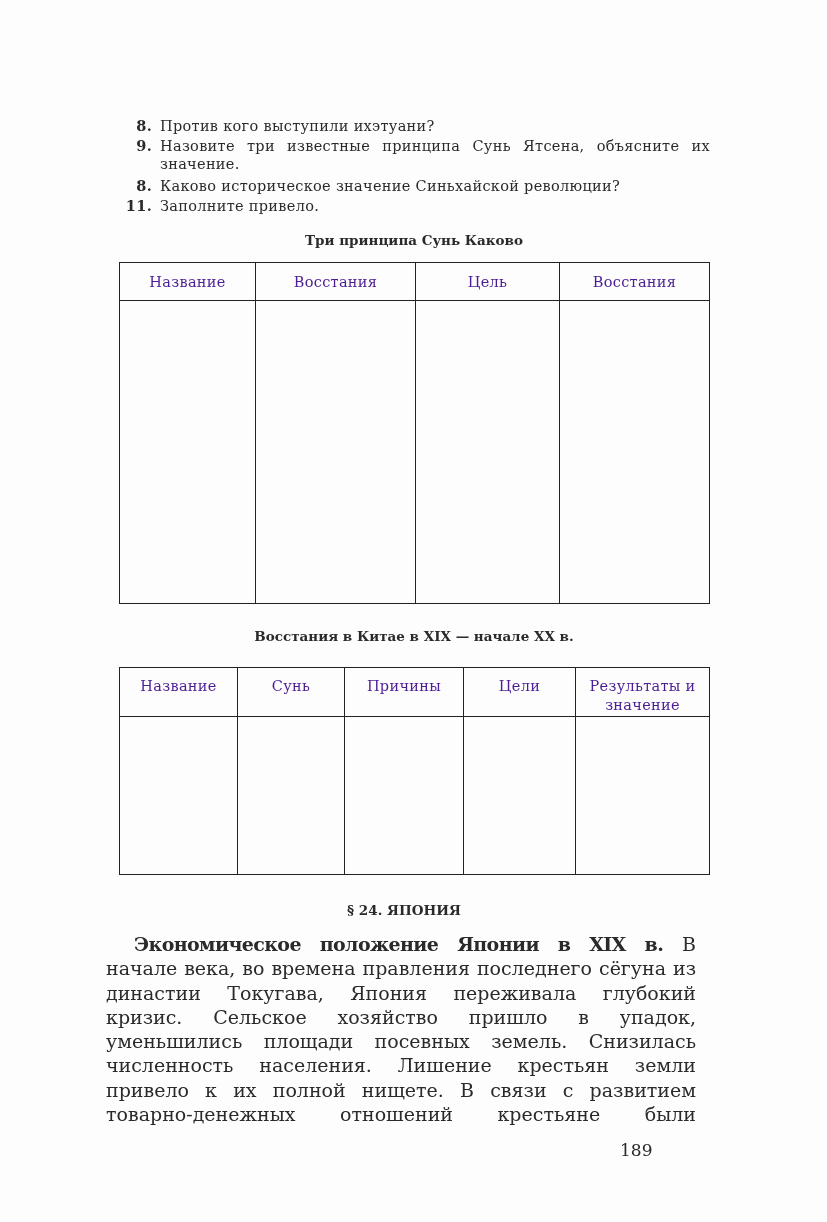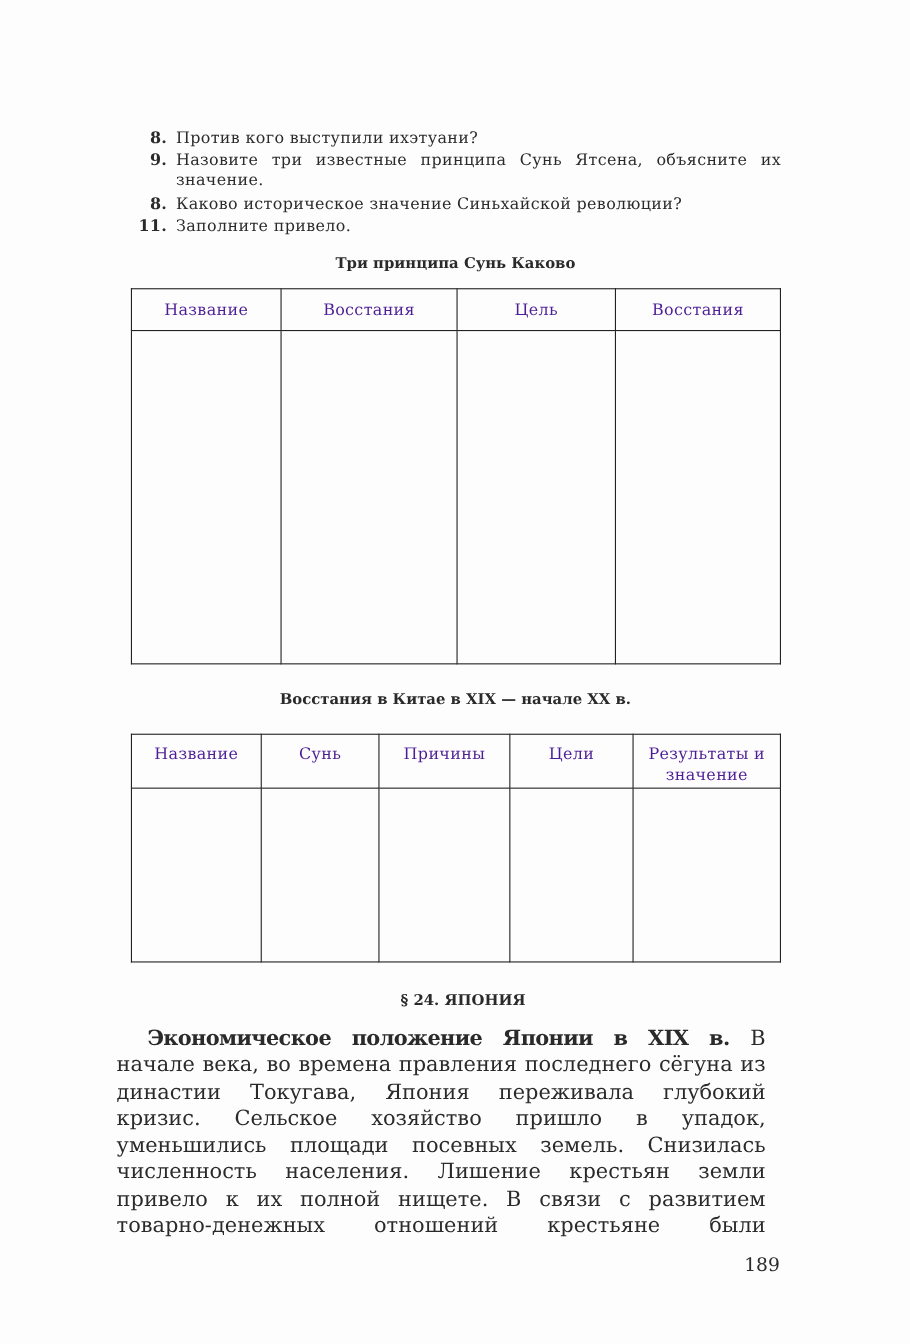--- a/index.html
+++ b/index.html
@@ -13,24 +13,24 @@
     .caption { position: absolute; left: 119px; width: 590px; text-align: center; font-weight: bold; font-size: 13.5px; }
     table.grid { position: absolute; left: 119px; width: 590px; border-collapse: collapse; table-layout: fixed; }
     table.grid td, table.grid th { border: 1.5px solid #222; padding: 0; font-weight: normal; vertical-align: top; }
     table.grid th { font-size: 14.5px; color: #4c1d95; letter-spacing: 0.3px; }
     #t1 { top: 262px; }
     #t1 th { height: 37px; vertical-align: middle; }
     #t1 td { height: 302px; }
     #t2 { top: 667px; }
     #t2 th { height: 49px; padding-top: 9px; line-height: 19px; box-sizing: border-box; }
     #t2 td { height: 157px; }
-    .section { position: absolute; top: 902px; left: 126px; width: 590px; text-align: center; font-weight: bold; font-size: 13.5px; }
+    .section { position: absolute; top: 902px; left: 109px; width: 590px; text-align: center; font-weight: bold; font-size: 13.5px; }
     .para { position: absolute; top: 932px; left: 106px; width: 590px; font-size: 19px; line-height: 24.3px; text-align: justify; text-align-last: justify; text-indent: 28px; }
     .para b { font-weight: bold; letter-spacing: -0.6px; }
-    .pagenum { position: absolute; top: 1140px; left: 620px; width: 89px; text-align: right; font-size: 17px; }
+    .pagenum { position: absolute; top: 1140px; left: 620px; width: 89px; font-size: 17px; }
   </style>
 </head>
 <body>
 
 <div class="q" style="top:117px">
   <span class="num">8.</span>
   <span class="txt">Против кого выступили ихэтуани?</span>
 </div>
 <div class="q" style="top:137px">
   <span class="num">9.</span>

